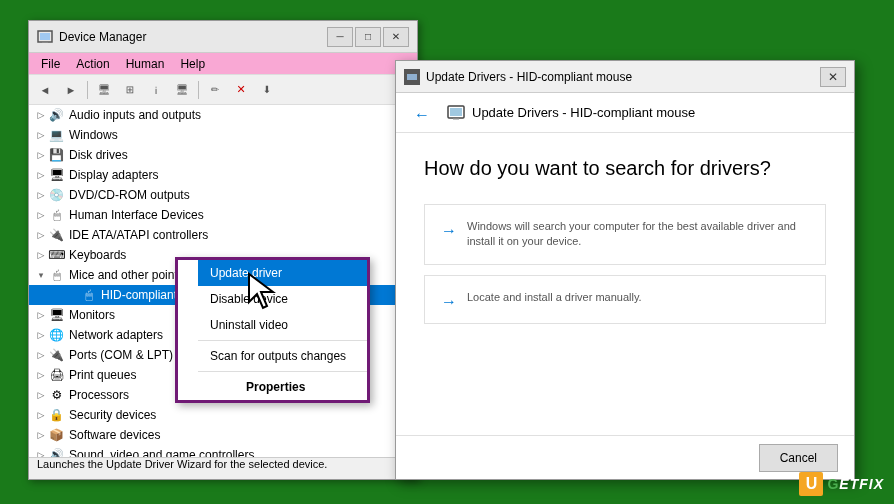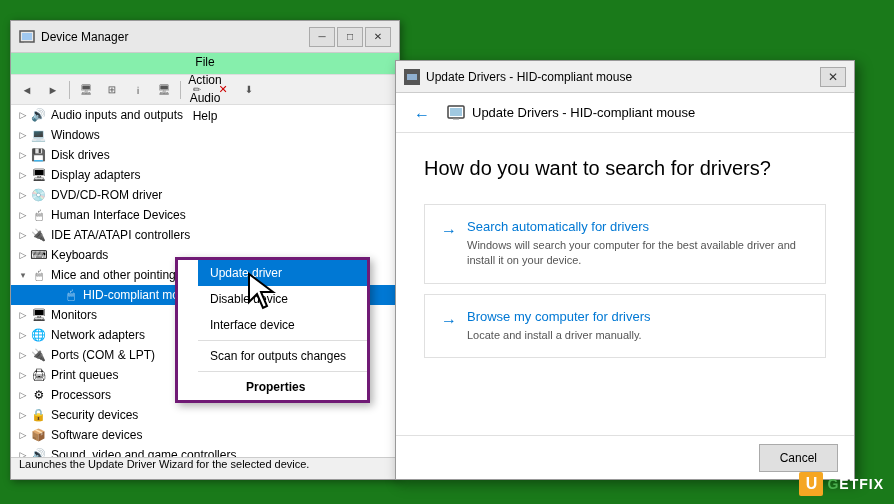--- a/index.html
+++ b/index.html
@@ -10,21 +10,21 @@
       font-family: 'Segoe UI', Tahoma, sans-serif;
       font-size: 12px;
       overflow: hidden;
       position: relative;
     }
 
     
     .device-manager-window {
       position: absolute;
       top: 20px;
-      left: 10px;
+      left: 28px;
       width: 390px;
       height: 460px;
       background: #f0f0f0;
       border: 1px solid #999;
       box-shadow: 2px 2px 8px rgba(0,0,0,0.4);
     }
 
     .title-bar {
       background: #e8e8e8;
       height: 32px;
@@ -65,24 +65,23 @@
       align-items: center;
       justify-content: center;
       font-size: 10px;
       color: #333;
     }
 
     .menu-bar {
       display: flex;
       align-items: center;
       height: 22px;
-      background: #86efac;
+      background: #f9a8d4;
       border-bottom: 1px solid #ddd;
       padding: 0 4px;
-      flex-direction: column;
     }
 
     .menu-item {
       padding: 2px 8px;
       font-size: 12px;
       cursor: pointer;
       color: #000;
     }
 
     .toolbar {
@@ -425,21 +424,21 @@
     <div class="title-bar-buttons">
       <button class="title-btn">─</button>
       <button class="title-btn">□</button>
       <button class="title-btn close">✕</button>
     </div>
   </div>
 
   <div class="menu-bar">
     <span class="menu-item">File</span>
     <span class="menu-item">Action</span>
-    <span class="menu-item">Audio</span>
+    <span class="menu-item">Human</span>
     <span class="menu-item">Help</span>
   </div>
 
   <div class="toolbar">
     <button class="toolbar-btn">◄</button>
     <button class="toolbar-btn">►</button>
     <div class="toolbar-separator"></div>
     <button class="toolbar-btn" style="font-size:10px;">🖥</button>
     <button class="toolbar-btn" style="font-size:10px;">⊞</button>
     <button class="toolbar-btn" style="font-size:10px;">ℹ</button>
@@ -467,21 +466,21 @@
       <span>Disk drives</span>
     </div>
     <div class="tree-item" style="padding-left:4px;">
       <span class="expand-icon">▷</span>
       <span class="item-icon">🖥</span>
       <span>Display adapters</span>
     </div>
     <div class="tree-item" style="padding-left:4px;">
       <span class="expand-icon">▷</span>
       <span class="item-icon">💿</span>
-      <span>DVD/CD-ROM driver</span>
+      <span>DVD/CD-ROM outputs</span>
     </div>
     <div class="tree-item" style="padding-left:4px;">
       <span class="expand-icon">▷</span>
       <span class="item-icon">🖱</span>
       <span>Human Interface Devices</span>
     </div>
     <div class="tree-item" style="padding-left:4px;">
       <span class="expand-icon">▷</span>
       <span class="item-icon">🔌</span>
       <span>IDE ATA/ATAPI controllers</span>
@@ -545,21 +544,21 @@
   </div>
 
   <div class="status-bar">
     <span>Launches the Update Driver Wizard for the selected device.</span>
   </div>
 </div>
 
 <div class="context-menu">
   <div class="context-menu-item highlighted">Update driver</div>
   <div class="context-menu-item">Disable device</div>
-  <div class="context-menu-item">Interface device</div>
+  <div class="context-menu-item">Uninstall video</div>
   <div class="context-menu-separator"></div>
   <div class="context-menu-item">Scan for outputs changes</div>
   <div class="context-menu-separator"></div>
   <div class="context-menu-item bold">Properties</div>
 </div>
 
 <div class="cursor-arrow">
   <svg viewBox="0 0 32 40" xmlns="http://www.w3.org/2000/svg">
     <polygon points="2,2 2,30 10,22 16,36 20,34 14,20 26,20" fill="white" stroke="black" stroke-width="2"></polygon>
   </svg>
@@ -592,37 +591,35 @@
       <span class="nav-title-text">Update Drivers - HID-compliant mouse</span>
     </div>
   </div>
 
   <div class="dialog-content">
     <div class="dialog-heading">How do you want to search for drivers?</div>
 
     <div class="driver-option">
       <span class="driver-option-arrow">→</span>
       <div class="driver-option-text">
-        <div class="driver-option-title">Search automatically for drivers</div>
         <div class="driver-option-desc">Windows will search your computer for the best available driver and install it on your device.</div>
       </div>
     </div>
 
     <div class="driver-option">
       <span class="driver-option-arrow">→</span>
       <div class="driver-option-text">
-        <div class="driver-option-title">Browse my computer for drivers</div>
         <div class="driver-option-desc">Locate and install a driver manually.</div>
       </div>
     </div>
   </div>
 
   <div class="dialog-footer">
     <button class="cancel-btn">Cancel</button>
   </div>
 </div>
 
 <div class="watermark">
   <div class="watermark-u">
     <span>U</span>
   </div>
-  <span class="watermark-text"><span style="color:#4caf50;">G</span><span style="color:white;">ETFIX</span></span>
+  <span class="watermark-text"><span style="color:#4caf50;">G</span><span style="color:white;font-style:italic;">ETFIX</span></span>
 </div>
 
 </body></html>

